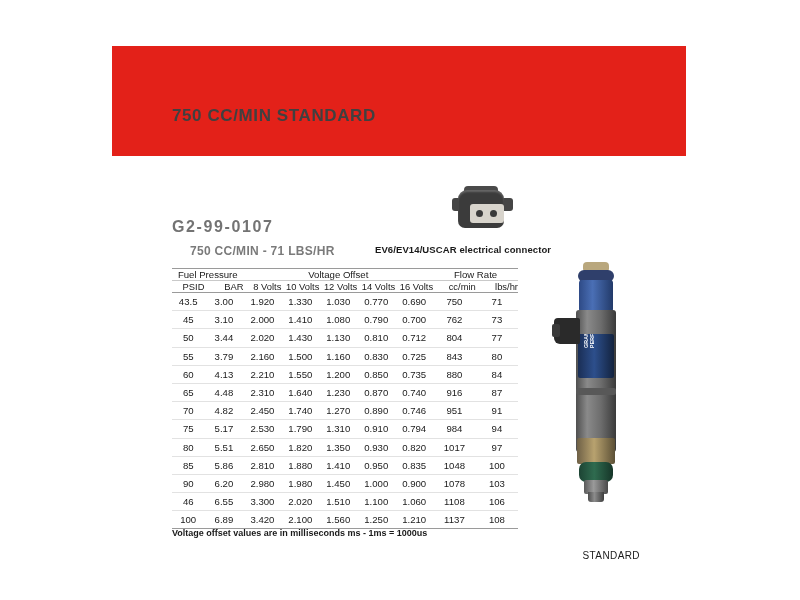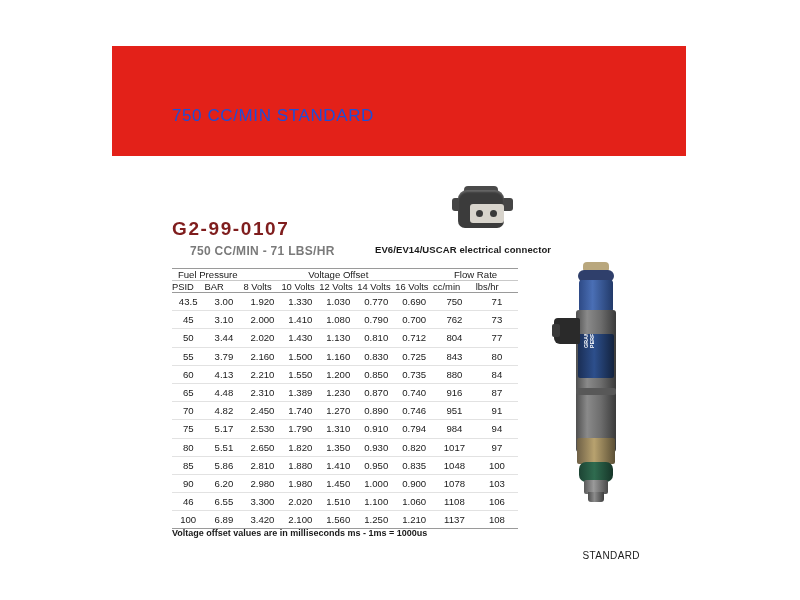--- a/index.html
+++ b/index.html
@@ -28,34 +28,34 @@
     top: 46px;
     width: 574px;
     height: 110px;
     background: #e32119;
   }
   .banner-title {
     position: absolute;
     left: 172px;
     top: 106px;
     font-size: 17px;
-    font-weight: normal;
+    font-weight: bold;
     letter-spacing: 0.6px;
-    color: #1d4ed8;
+    color: #404040;
   }
 
   
   .part-number {
     position: absolute;
     left: 172px;
     top: 218px;
-    font-size: 19px;
+    font-size: 16px;
     font-weight: bold;
     letter-spacing: 1.6px;
-    color: #7f1d1d;
+    color: #737373;
   }
   .part-sub {
     position: absolute;
     left: 190px;
     top: 244px;
     font-size: 12px;
     font-weight: bold;
     color: #7a7a7a;
     letter-spacing: 0.3px;
   }
@@ -162,21 +162,21 @@
     margin-top: 22px;
   }
   .grp-fuel { width: 76px; }
   .grp-volt { width: 180px; }
   .grp-flow { width: 90px; }
   .hdr-row th {
     font-size: 9.4px;
     font-weight: bold;
     padding: 4px 0 5px 0;
     border-bottom: 1.2px solid #9a9a9a;
-    text-align: left;
+    text-align: right;
   }
   table.flow tbody td {
     padding: 3.1px 0;
     text-align: center;
     border-bottom: 1px solid #e2e2e2;
   }
   table.flow tbody tr:last-child td {
     border-bottom: 1.2px solid #9a9a9a;
   }
   .c-psid { width: 34px; }
@@ -410,21 +410,21 @@
             <td class="c-v12">1.200</td>
             <td class="c-v14">0.850</td>
             <td class="c-v16">0.735</td>
             <td class="c-cc">880</td>
             <td class="c-lbs">84</td>
           </tr>
           <tr>
             <td class="c-psid">65</td>
             <td class="c-bar">4.48</td>
             <td class="c-v8">2.310</td>
-            <td class="c-v10">1.389</td>
+            <td class="c-v10">1.640</td>
             <td class="c-v12">1.230</td>
             <td class="c-v14">0.870</td>
             <td class="c-v16">0.740</td>
             <td class="c-cc">916</td>
             <td class="c-lbs">87</td>
           </tr>
           <tr>
             <td class="c-psid">70</td>
             <td class="c-bar">4.82</td>
             <td class="c-v8">2.450</td>

